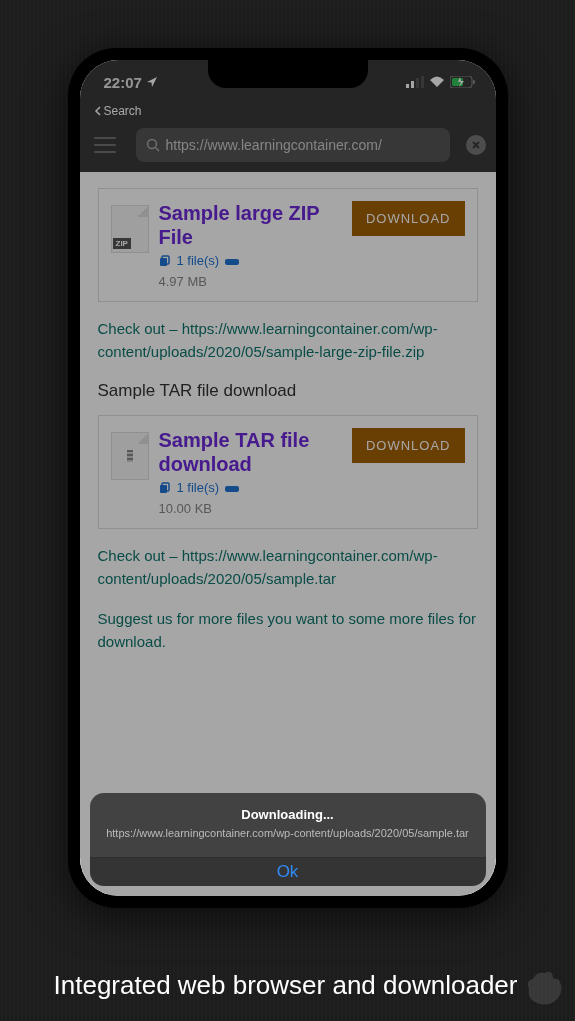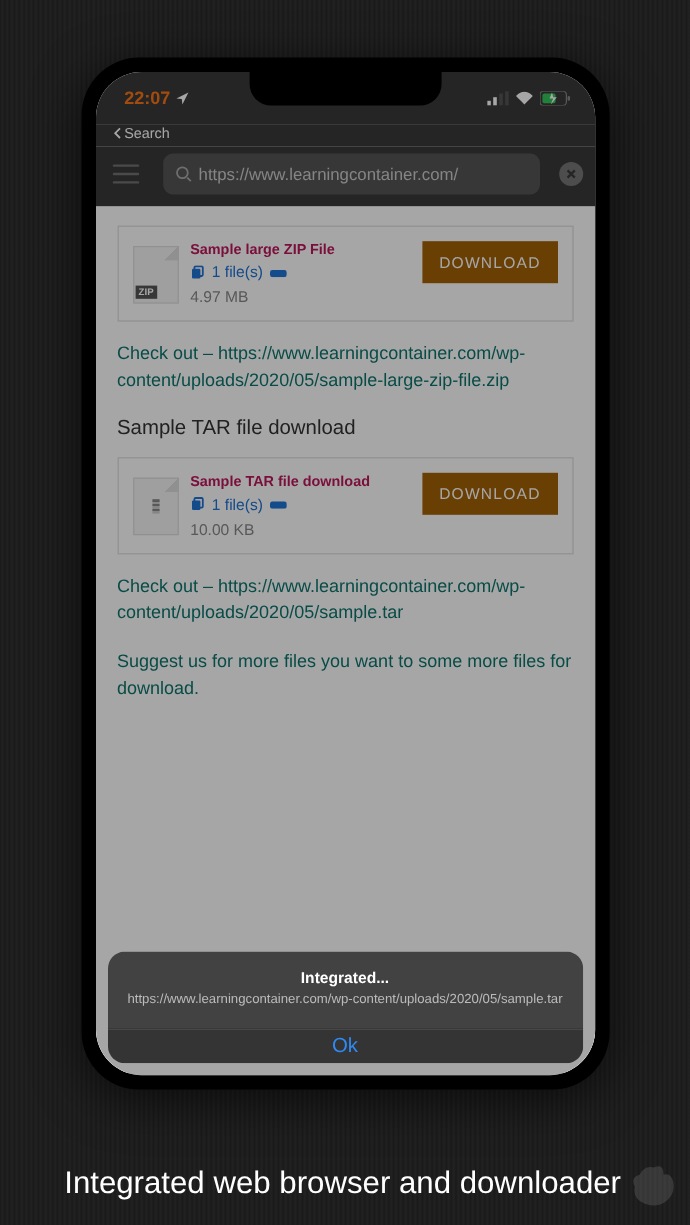--- a/index.html
+++ b/index.html
@@ -39,21 +39,21 @@
     transform: translateX(-50%);
     width: 160px;
     height: 28px;
     background: #000;
     border-radius: 0 0 18px 18px;
     z-index: 50;
   }
   .statusbar {
     height: 44px;
     background: #3a3a3a;
-    color: #f97316;
+    color: #e5e5e5;
     display: flex;
     align-items: center;
     justify-content: space-between;
     padding: 0 20px 0 24px;
     font-size: 15px;
     font-weight: 600;
     position: relative;
   }
   .sb-left { display: flex; align-items: center; gap: 4px; }
   .sb-right { display: flex; align-items: center; gap: 5px; }
@@ -153,23 +153,23 @@
     bottom: 4px;
     left: 2px;
     background: #555;
     color: #fff;
     font-size: 8px;
     padding: 1px 3px;
     font-weight: 600;
   }
   .card-body { flex: 1; }
   .card-title {
-    color: #be185d;
+    color: #6d28d9;
     font-weight: 700;
-    font-size: 12px;
+    font-size: 20px;
     line-height: 1.2;
   }
   .card-meta {
     color: #2073d4;
     font-size: 13px;
     margin-top: 4px;
     display: flex;
     align-items: center;
     gap: 6px;
     text-align: center;
@@ -372,21 +372,21 @@
       </div>
 
       <p class="body-text">Check out – https://www.learningcontainer.com/wp-content/uploads/2020/05/sample.tar</p>
       <p class="body-text">Suggest us for more files you want to some more files for download.</p>
     </div>
 
     <div class="dimmer"></div>
 
     <div class="alert">
       <div class="alert-top">
-        <div class="alert-title">Integrated...</div>
+        <div class="alert-title">Downloading...</div>
         <div class="alert-msg">https://www.learningcontainer.com/wp-content/uploads/2020/05/sample.tar</div>
       </div>
       <div class="alert-btn">Ok</div>
     </div>
 
   </div>
 </div>
 
 <div class="caption">Integrated web browser and downloader</div>
 

